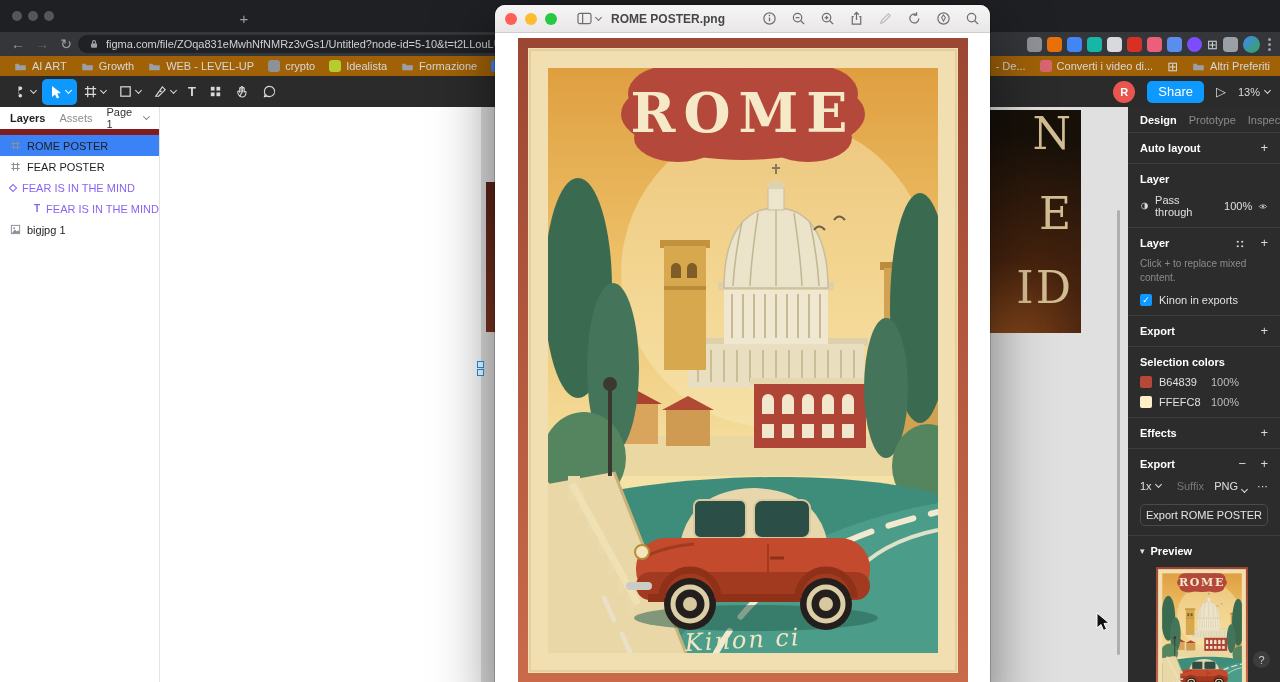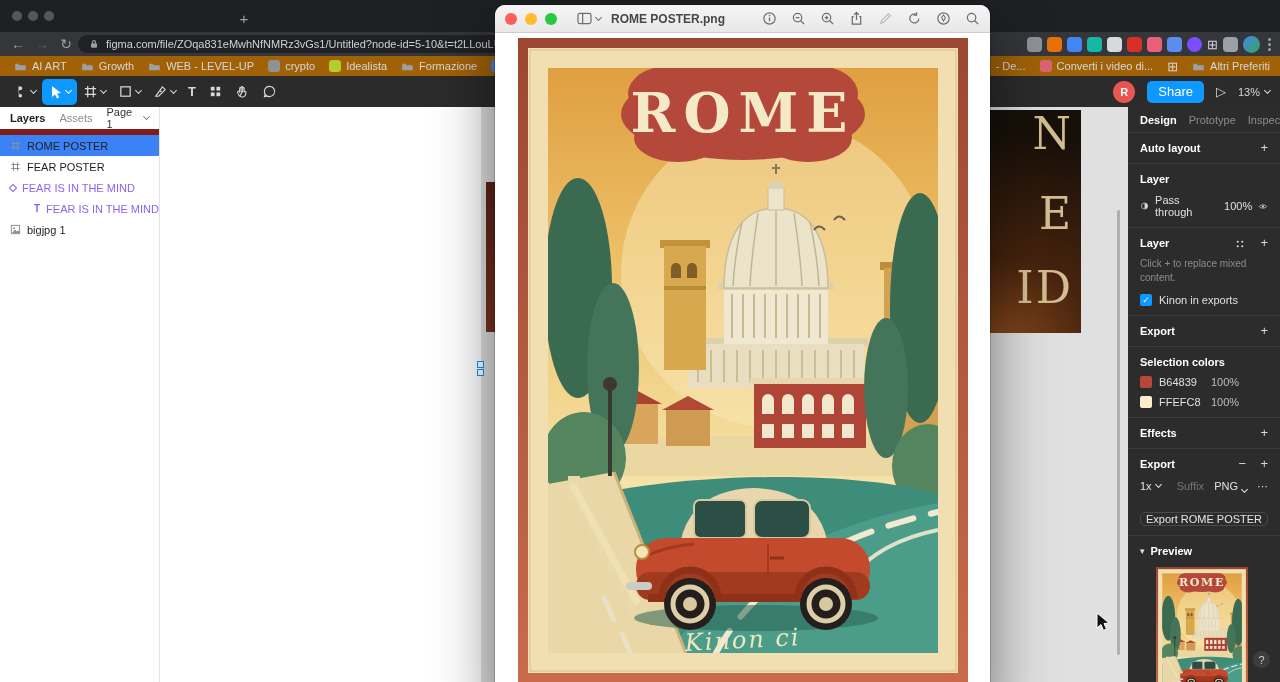--- a/index.html
+++ b/index.html
@@ -64,21 +64,21 @@
   .blendrow{display:flex;align-items:center;gap:6px;margin-top:9px}
   .blendrow .op{margin-left:14px}
   .blendrow .eye{margin-left:auto}
   .colrow{display:flex;align-items:center;margin-top:8px}
   .sw{width:12px;height:12px;border-radius:2px;flex:0 0 auto}
   .colrow .hex{margin-left:7px;width:52px}
   .colrow .pct{color:#bdbdbd}
   .exprow{display:flex;align-items:center;margin-top:10px;color:#e0e0e0}
   .exprow .sfx{color:#777;margin-left:16px;flex:1}
   .exprow .fmt{display:flex;align-items:flex-end;gap:4px;margin-right:10px}
-  .expbtn{margin-top:20px;height:14px;border:1px solid #4a4a4a;border-radius:5px;display:flex;align-items:center;justify-content:center;color:#e6e6e6}
+  .expbtn{margin-top:12px;height:22px;border:1px solid #4a4a4a;border-radius:5px;display:flex;align-items:center;justify-content:center;color:#e6e6e6}
   .prevhead{display:flex;align-items:center;gap:6px}
   .thumb{display:block;margin:10px 0 0 16px;width:92px;height:132px}
   .help{position:absolute;right:10px;bottom:14px;width:17px;height:17px;border-radius:50%;background:#3d3d3d;color:#cfcfcf;display:flex;align-items:center;justify-content:center;font-size:11px}
 
   
   .canvas-frame{position:absolute;left:160px;top:107px;width:321px;height:575px;background:#fff;z-index:2}
   .sliver{position:absolute;left:486px;top:182px;width:13px;height:150px;background:linear-gradient(#5c2317,#7a3322);z-index:3}
   .fear{position:absolute;left:900px;top:110px;width:181px;height:223px;z-index:4;overflow:hidden;background:radial-gradient(130% 95% at 55% 105%,#8a4a1c 0%,#47230e 40%,#171009 100%);font-family:"DejaVu Serif",serif;color:#d3bd92}
   .fear span{position:absolute;right:8px;font-size:44px;line-height:1;letter-spacing:2px}
   .f1{top:2px}.f2{top:82px}.f3{top:156px}

